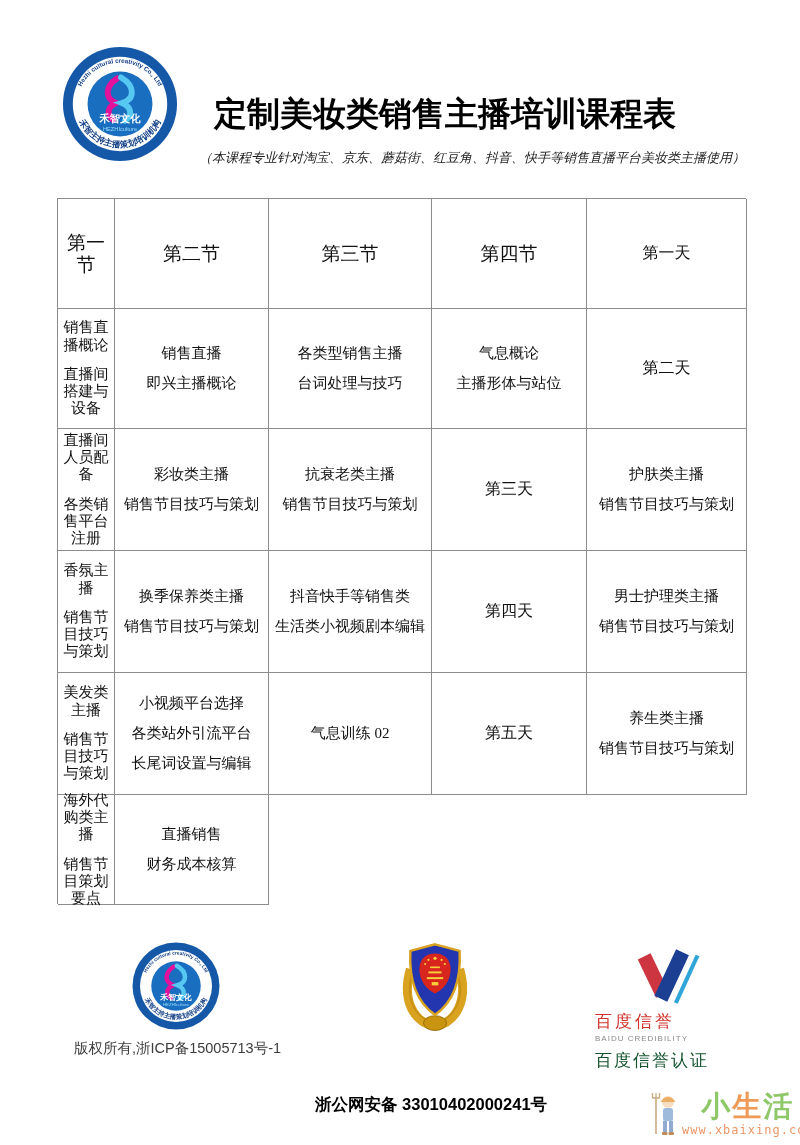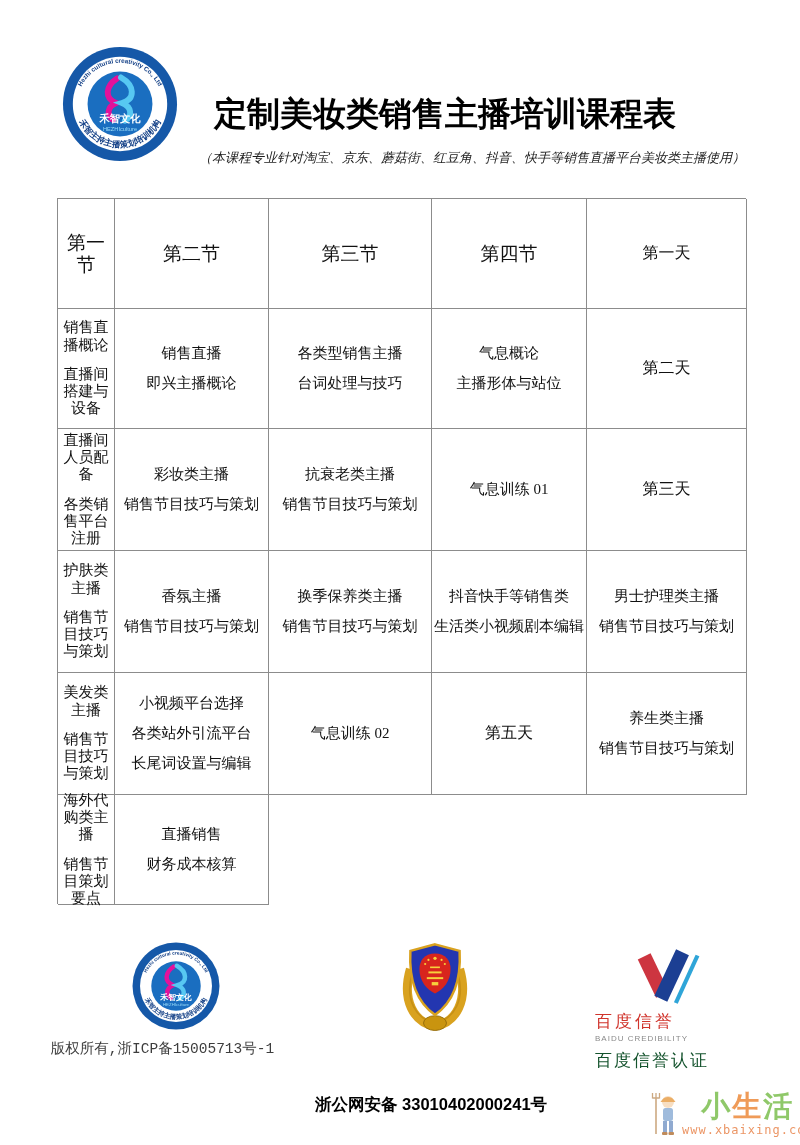--- a/index.html
+++ b/index.html
@@ -35,22 +35,22 @@
     gap:12px; font-size:15px; color:#111; text-align:center; line-height:1.15;
     padding:2px;
   }
   .cell.hdr  { font-size:19px; gap:0; }
   .cell.time { font-size:16px; gap:0; }
   .cell.tight { gap:13px; }
 
   
   .f-logo  { position:absolute; left:131px; top:941px; width:90px; height:90px; }
   .f-copy  {
-    position:absolute; left:40px; top:1039px; width:245px; text-align:center;
-    font-family:Liberation Mono, monospace; font-size:14.5px; color:#3d3d3d;
+    position:absolute; left:55px; top:1039px; width:245px; text-align:center;
+    font-family:Liberation Sans, sans-serif; font-size:14.5px; color:#3d3d3d;
     white-space:nowrap;
   }
   .f-badge { position:absolute; left:394px; top:941px; width:82px; height:92px; }
   .f-police {
     position:absolute; left:315px; top:1094px; width:250px; text-align:left;
     font-family:"Liberation Sans","DejaVu Sans",sans-serif; font-size:16.5px; font-weight:bold;
     color:#000; white-space:nowrap;
   }
   .f-baidu { position:absolute; left:595px; top:948px; width:140px; text-align:left; }
   .f-baidu svg.bdv { width:84px; height:60px; display:block; margin:0 auto; }
@@ -134,42 +134,40 @@
       <div>各类销售平台注册</div>
     </div>
     <div class="cell">
       <div>彩妆类主播</div>
       <div>销售节目技巧与策划</div>
     </div>
     <div class="cell">
       <div>抗衰老类主播</div>
       <div>销售节目技巧与策划</div>
     </div>
-    <div class="cell">
-      <div>气息训练 01</div>
-    </div>
 
     <div class="cell time">第三天</div>
     <div class="cell">
       <div>护肤类主播</div>
       <div>销售节目技巧与策划</div>
     </div>
     <div class="cell">
       <div>香氛主播</div>
       <div>销售节目技巧与策划</div>
     </div>
     <div class="cell">
       <div>换季保养类主播</div>
       <div>销售节目技巧与策划</div>
     </div>
     <div class="cell">
       <div>抖音快手等销售类</div>
       <div>生活类小视频剧本编辑</div>
     </div>
 
+    <div class="cell time">第四天</div>
     <div class="cell">
       <div>男士护理类主播</div>
       <div>销售节目技巧与策划</div>
     </div>
     <div class="cell">
       <div>美发类主播</div>
       <div>销售节目技巧与策划</div>
     </div>
     <div class="cell tight">
       <div>小视频平台选择</div>

